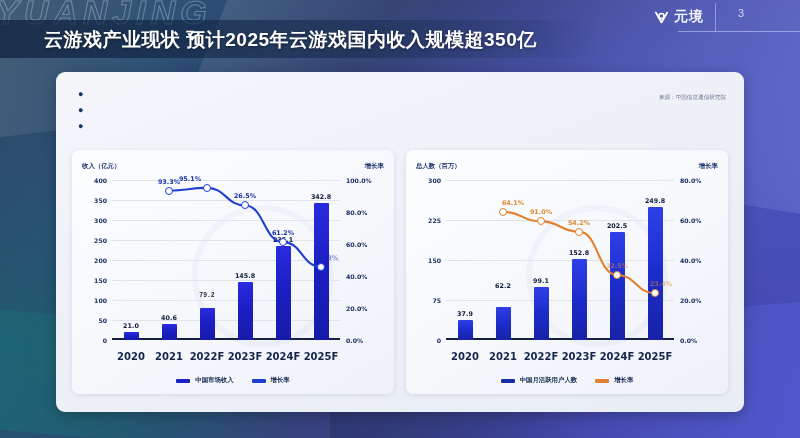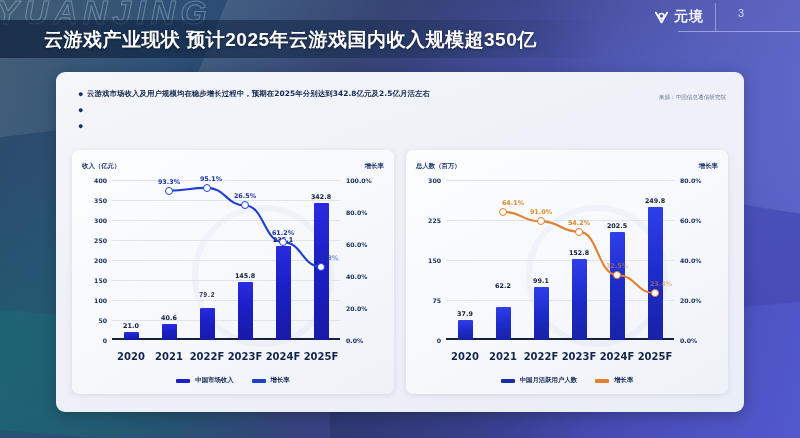--- a/index.html
+++ b/index.html
@@ -137,21 +137,20 @@
   </div>
   <div class="pagenum">3</div>
 
   <div class="titlebar"></div>
   <div class="title">云游戏产业现状  预计2025年云游戏国内收入规模超350亿</div>
 
   <div class="card">
     <div class="bullets">
       <div class="bullet">
         <span class="dot">●</span>
-        <span class="btxt">云游戏市场收入及用户规模均在稳步增长过程中，预期在2025年分别达到342.8亿元及2.5亿月活左右</span>
       </div>
       <div class="bullet">
         <span class="dot">●</span>
       </div>
       <div class="bullet">
         <span class="dot">●</span>
       </div>
     </div>
     <div class="source">来源：中国信息通信研究院</div>
 
@@ -201,21 +200,21 @@
           <div class="xtick" style="left: 171px; top: 171px;">2024F</div>
           <div class="bar" style="left: 201.5px; height: 137.12px;"></div>
           <div class="barval" style="left: 209px; top: 20.88px;">342.8</div>
           <div class="xtick" style="left: 209px; top: 171px;">2025F</div>
           <svg width="228" height="160" style="position: absolute; left: 0px; top: 0px; overflow: visible;">
             <path d="M 57 10.719999999999999 C 76 10.719999999999999 76 7.840000000000003 95 7.840000000000003 C 114 7.840000000000003 114 25.439999999999998 133 25.439999999999998 C 152 25.439999999999998 152 62.08 171 62.08 C 190 62.08 190 86.72 209 86.72" fill="none" stroke="#1f3fd0" stroke-width="2.1" stroke-linecap="round"></path>
           </svg>
           <div class="marker blue" style="left: 57px; top: 10.72px;"></div>
           <div class="ptval blue" style="left: 57px; top: 5.72px;">93.3%</div>
           <div class="marker blue" style="left: 95px; top: 7.84px;"></div>
-          <div class="ptval blue" style="left: 99px; top: 2.84px; text-align: right;">95.1%</div>
+          <div class="ptval blue" style="left: 78px; top: 2.84px; text-align: right;">95.1%</div>
           <div class="marker blue" style="left: 133px; top: 25.44px;"></div>
           <div class="ptval blue" style="left: 133px; top: 20.44px;">26.5%</div>
           <div class="marker blue" style="left: 171px; top: 62.08px;"></div>
           <div class="ptval blue" style="left: 171px; top: 57.08px;">61.2%</div>
           <div class="marker blue" style="left: 209px; top: 86.72px;"></div>
           <div class="ptval blue dim" style="left: 215px; top: 81.72px;">45.8%</div>
         </div>
       <div class="legend" id="legend0">
           <div class="lg">
             <span class="sw" style="background: rgb(27, 31, 196);"></span>

